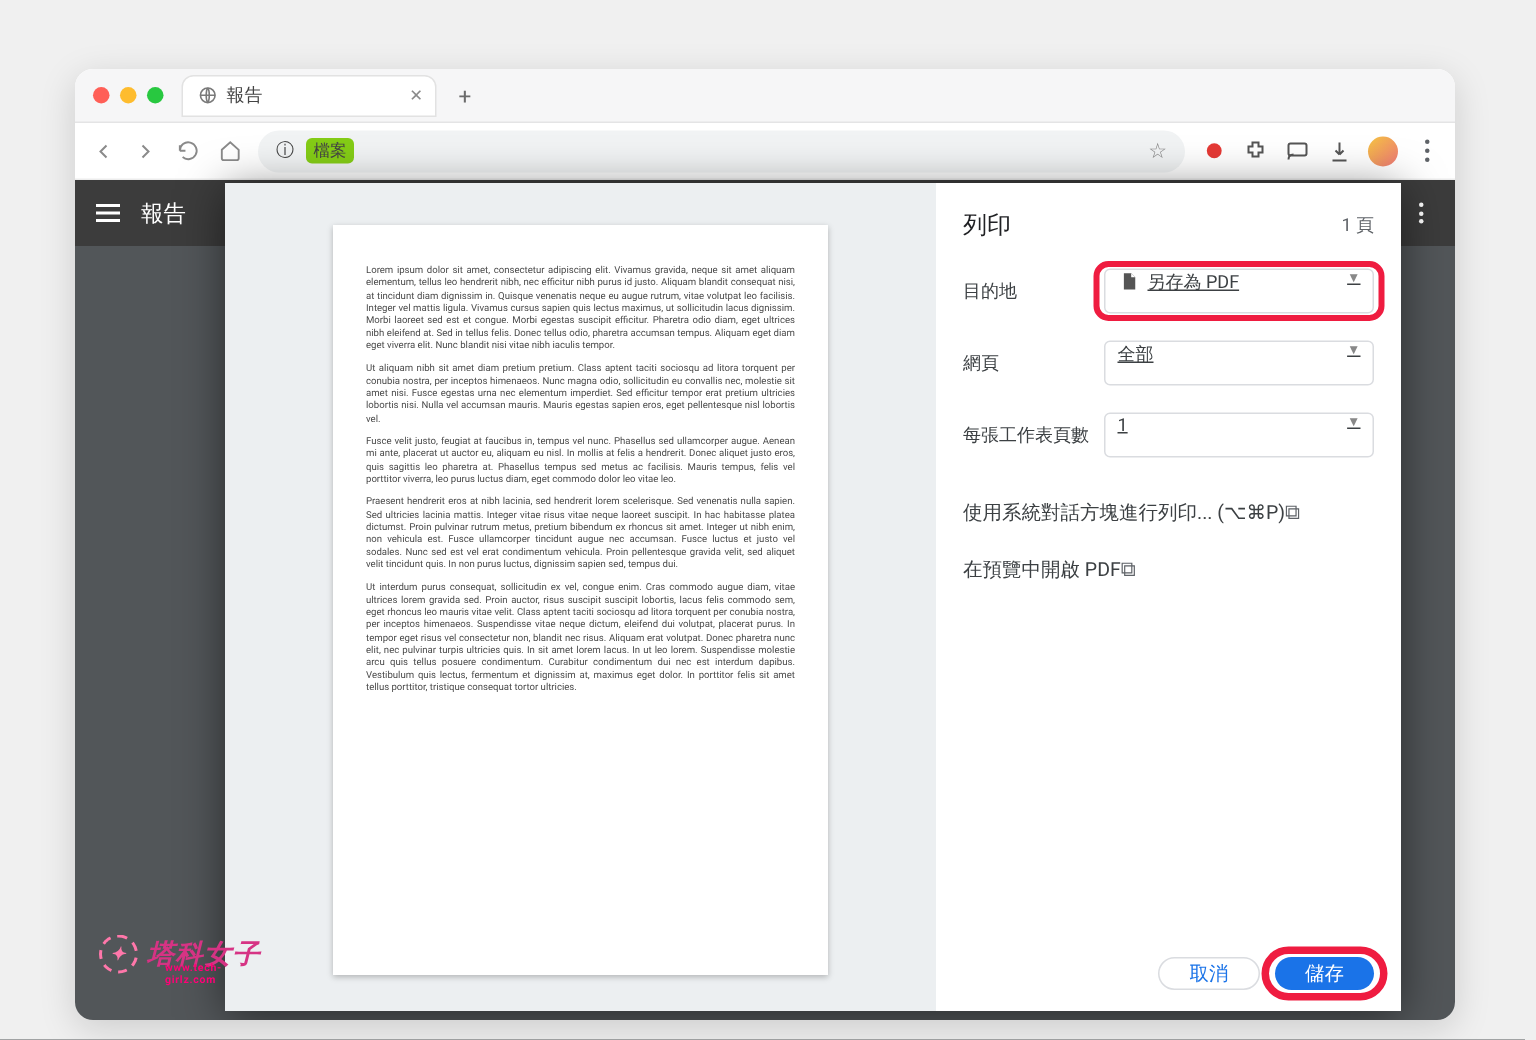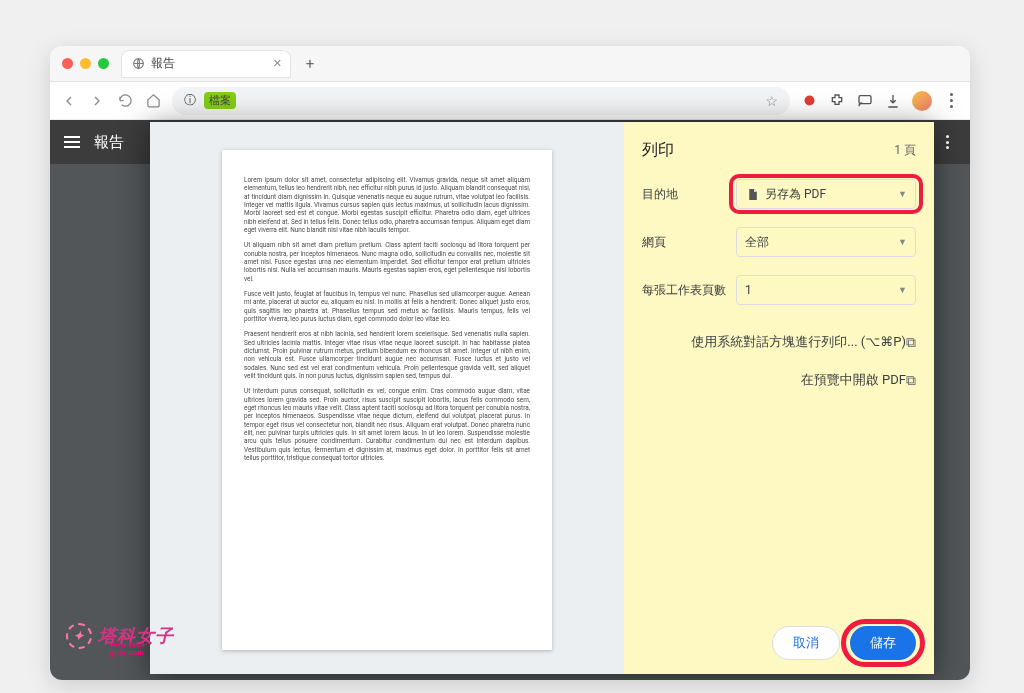--- a/index.html
+++ b/index.html
@@ -36,36 +36,36 @@
 .hamb span { width: 16px; height: 2px; background: #fff; }
 .pdftitle { font-size: 15px; }
 .pdfbar .right { margin-left: auto; display: flex; align-items: center; gap: 14px; }
 .roundicon { width: 30px; height: 30px; border-radius: 50%; background: #5a5a5a; display: flex; align-items: center; justify-content: center; color: #fff; }
 
 .modal { position: absolute; top: 2px; left: 100px; right: 36px; bottom: 6px; background: transparent; display: flex; z-index: 2; box-shadow: 0 4px 30px rgba(0,0,0,0.5); border-radius: 2px; overflow: visible; }
 .preview { flex: 1; background: #eceff1; display: flex; align-items: flex-start; justify-content: center; padding: 28px 12px; overflow: hidden; }
 .page { width: 330px; height: 500px; background: #fff; box-shadow: 0 1px 4px rgba(0,0,0,0.25); padding: 26px 22px; font-size: 6.4px; line-height: 1.3; color: #4a4a4a; text-align: justify; }
 .page p { margin-bottom: 7px; }
 
-.panel { width: 310px; background: #fef9c3; display: flex; flex-direction: column; padding: 18px 18px 14px; font-size: 13px; color: #202124; }
+.panel { width: 310px; background: #ffffff; display: flex; flex-direction: column; padding: 18px 18px 14px; font-size: 13px; color: #202124; }
 .ptop { display: flex; justify-content: space-between; align-items: center; margin-bottom: 18px; }
 .ptop h2 { font-size: 16px; font-weight: 400; }
 .pcount { font-size: 12px; color: #5f6368; }
 .row { display: flex; align-items: center; margin-bottom: 18px; }
 .row .lbl { flex: 0 0 94px; font-size: 12px; color: #3c4043; }
-.select { flex: 1; height: 30px; border: 1px solid #dadce0; border-radius: 4px; display: flex; align-items: center; padding: 0 8px; font-size: 12px; color: #3c4043; position: relative; }
+.select { flex: 1; height: 30px; border: 1px solid #dadce0; border-radius: 4px; display: flex; align-items: flex-start; padding: 0 8px; font-size: 12px; color: #3c4043; position: relative; text-decoration: underline; }
 .select .arrow { margin-left: auto; font-size: 9px; color: #888; }
 .select .pdficon { width: 14px; height: 14px; margin-right: 6px; display: flex; align-items: center; justify-content: center; }
 .hl { position: relative; }
 .hl::before { content: ""; position: absolute; inset: -6px -8px; border: 4px solid #ef1c40; border-radius: 10px; pointer-events: none; }
-.linkrow { display: flex; align-items: center; justify-content: flex-end; padding: 10px 0; font-size: 13px; color: #3c4043; cursor: pointer; }
+.linkrow { display: flex; align-items: center; justify-content: flex-start; padding: 10px 0; font-size: 13px; color: #3c4043; cursor: pointer; }
 .linkrow .openi { font-size: 14px; color: #5f6368; }
 .spacer { flex: 1; }
 .actions { display: flex; justify-content: flex-end; gap: 10px; align-items: center; }
-.btn { height: 34px; padding: 0 20px; border-radius: 17px; font-size: 13px; display: flex; align-items: center; justify-content: center; cursor: pointer; }
+.btn { height: 22px; padding: 0 20px; border-radius: 17px; font-size: 13px; display: flex; align-items: center; justify-content: center; cursor: pointer; }
 .btn.cancel { background: #fff; border: 1px solid #dadce0; color: #1a73e8; }
 .btn.save { background: #1a73e8; color: #fff; border: none; position: relative; }
 .btn.save::before { content: ""; position: absolute; inset: -7px -9px; border: 5px solid #ef1c40; border-radius: 24px; }
 
 .bgtxt { position: absolute; bottom: 8px; left: 240px; right: 80px; color: #333; font-size: 14px; text-align: justify; line-height: 1.5; z-index: 0; }
 
 .watermark { position: absolute; left: 66px; bottom: 44px; z-index: 5; display: flex; align-items: center; gap: 6px; font-weight: 700; font-style: italic; color: #d63384; font-size: 18px; letter-spacing: 1px; }
 .watermark .wi { width: 26px; height: 26px; border: 2px dashed #f7a; border-radius: 50%; display: flex; align-items: center; justify-content: center; color: #f7a; font-size: 12px; }
 .watermark .sub { position: absolute; left: 44px; bottom: -8px; font-size: 7px; font-style: normal; font-weight: 700; color: #f07; letter-spacing: 0.5px; }
 </style>

